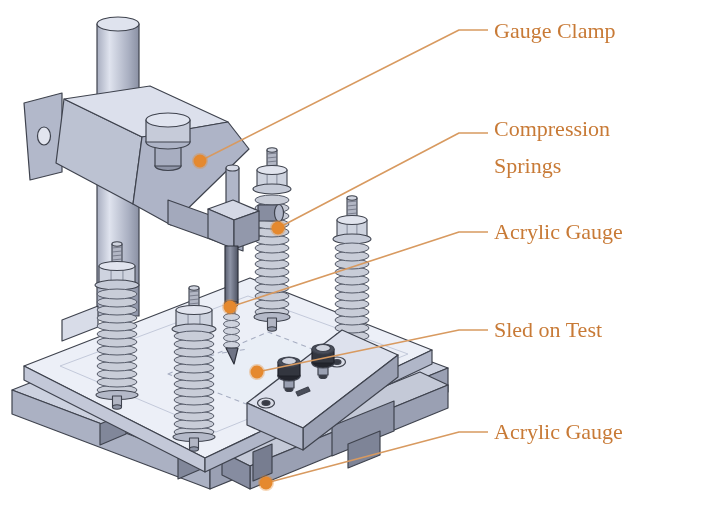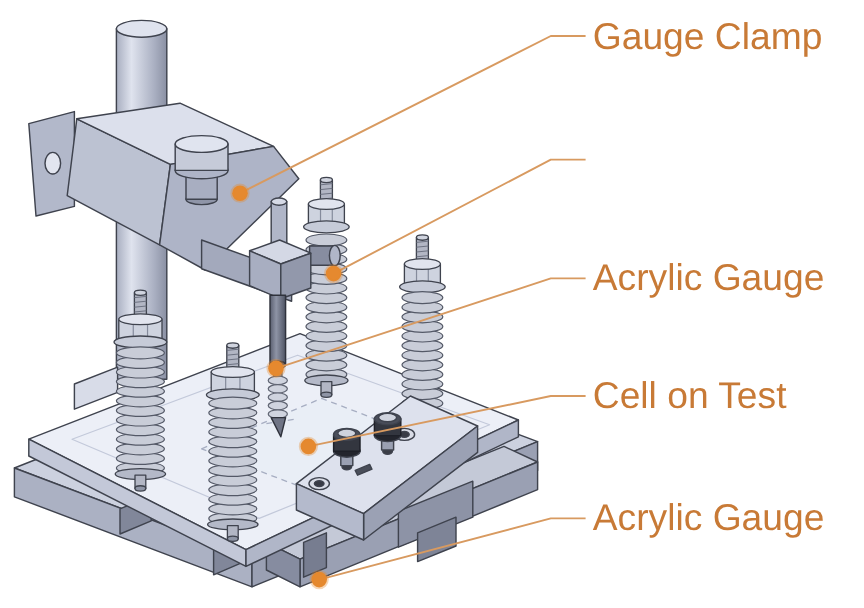--- a/index.html
+++ b/index.html
@@ -7,24 +7,24 @@
     position:relative;
     width:720px;height:507px;
     background:#ffffff;
     overflow:hidden;
     font-family:"Liberation Sans", sans-serif;
   }
   #cad-svg{position:absolute;left:0;top:0;}
   .callout-label{
     position:absolute;
     color:var(--label-color,#c87a36);
-    font-size:31px;
+    font-size:22px;
     line-height:37px;
     white-space:nowrap;
-    font-family:Liberation Sans, sans-serif;
+    font-family:Liberation Serif, serif;
   }
 </style>
 </head>
 <body>
 
 <div id="figure">
 <svg id="cad-svg" width="720" height="507" viewBox="0 0 720 507">
   <defs>
     <linearGradient id="gradCol" x1="0" y1="0" x2="1" y2="0">
       <stop offset="0" stop-color="#a8aec0"></stop>
@@ -281,24 +281,26 @@
         <polyline points="266,483 459,432 488,432" fill="none" stroke="#d89a60" stroke-width="1.6" stroke-linejoin="round"></polyline>
         <circle cx="266" cy="483" r="6.5" fill="#e5892f" stroke="rgba(229,137,47,0.35)" stroke-width="3"></circle>
       </g>
 </svg>
 
 <div id="labels">
       <div class="callout-label" style="left: 494px; top: 12px;">
         <div>Gauge Clamp</div>
       </div>
       <div class="callout-label" style="left: 494px; top: 110px;">
+        <div>Compression</div>
+        <div>Springs</div>
       </div>
       <div class="callout-label" style="left: 494px; top: 213px;">
         <div>Acrylic Gauge</div>
       </div>
       <div class="callout-label" style="left: 494px; top: 311px;">
-        <div>Cell on Test</div>
+        <div>Sled on Test</div>
       </div>
       <div class="callout-label" style="left: 494px; top: 413px;">
         <div>Acrylic Gauge</div>
       </div>
     </div>
 </div>
 
 </body></html>

